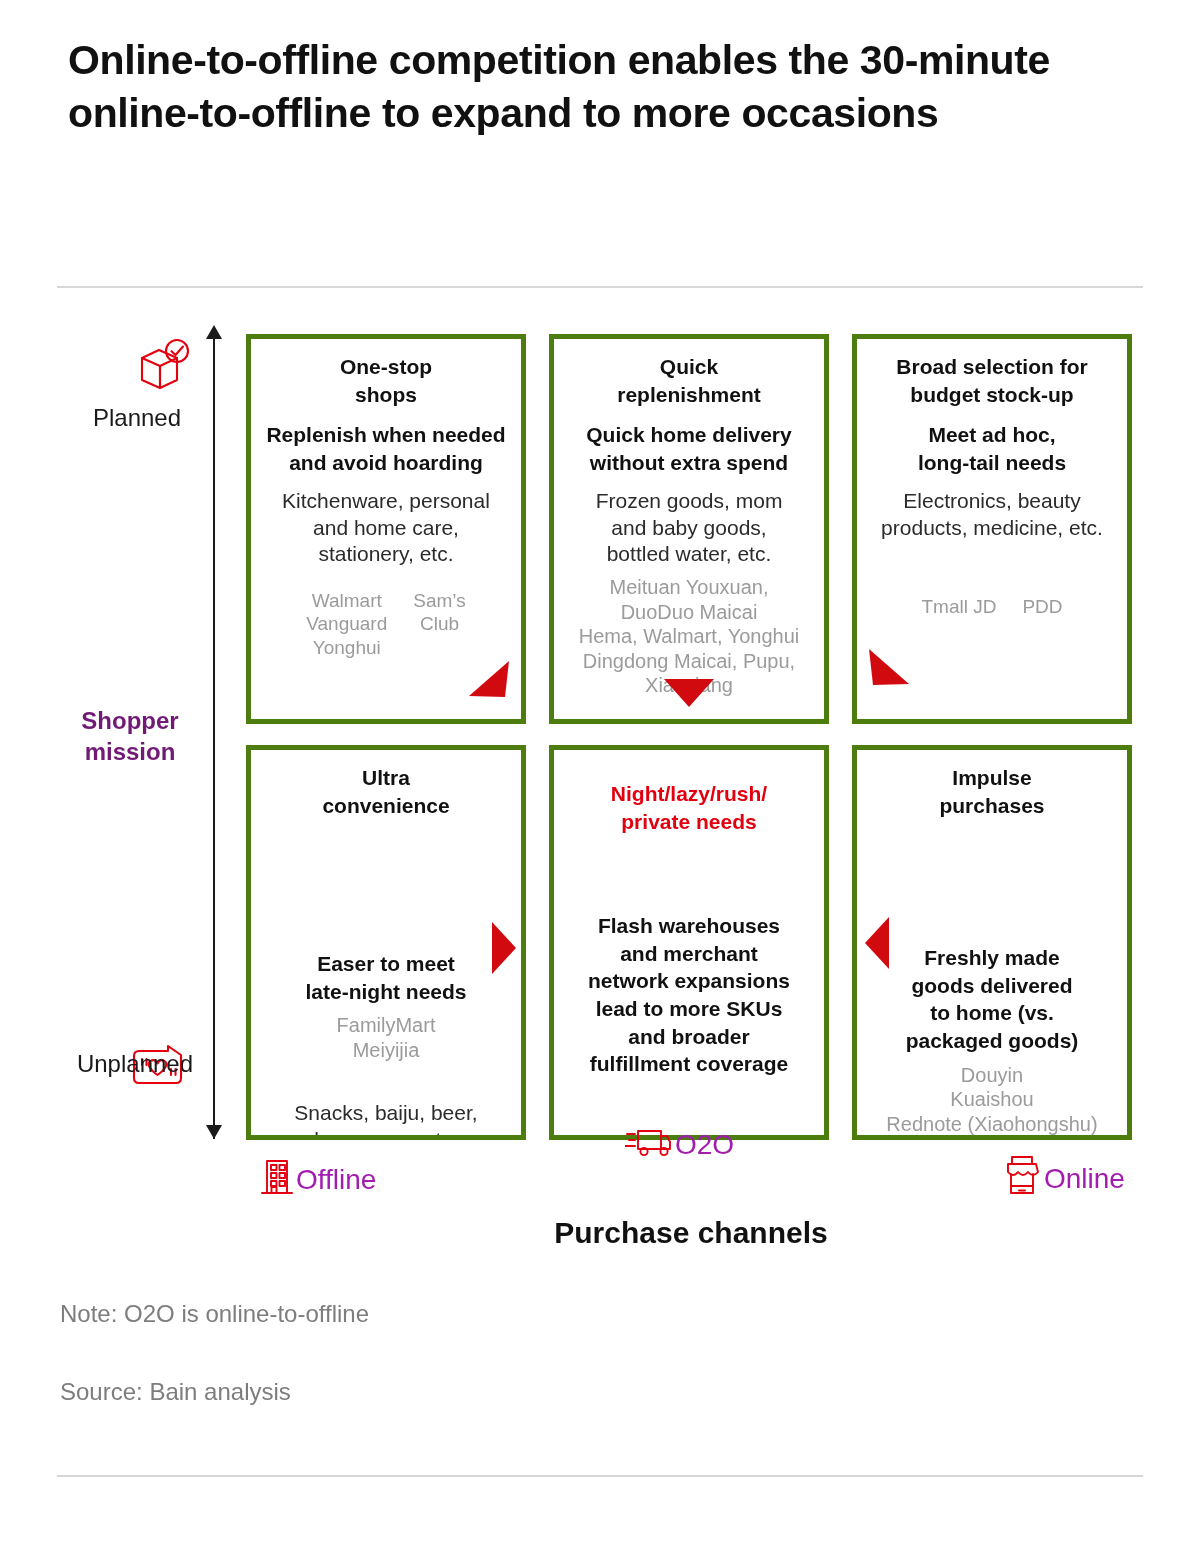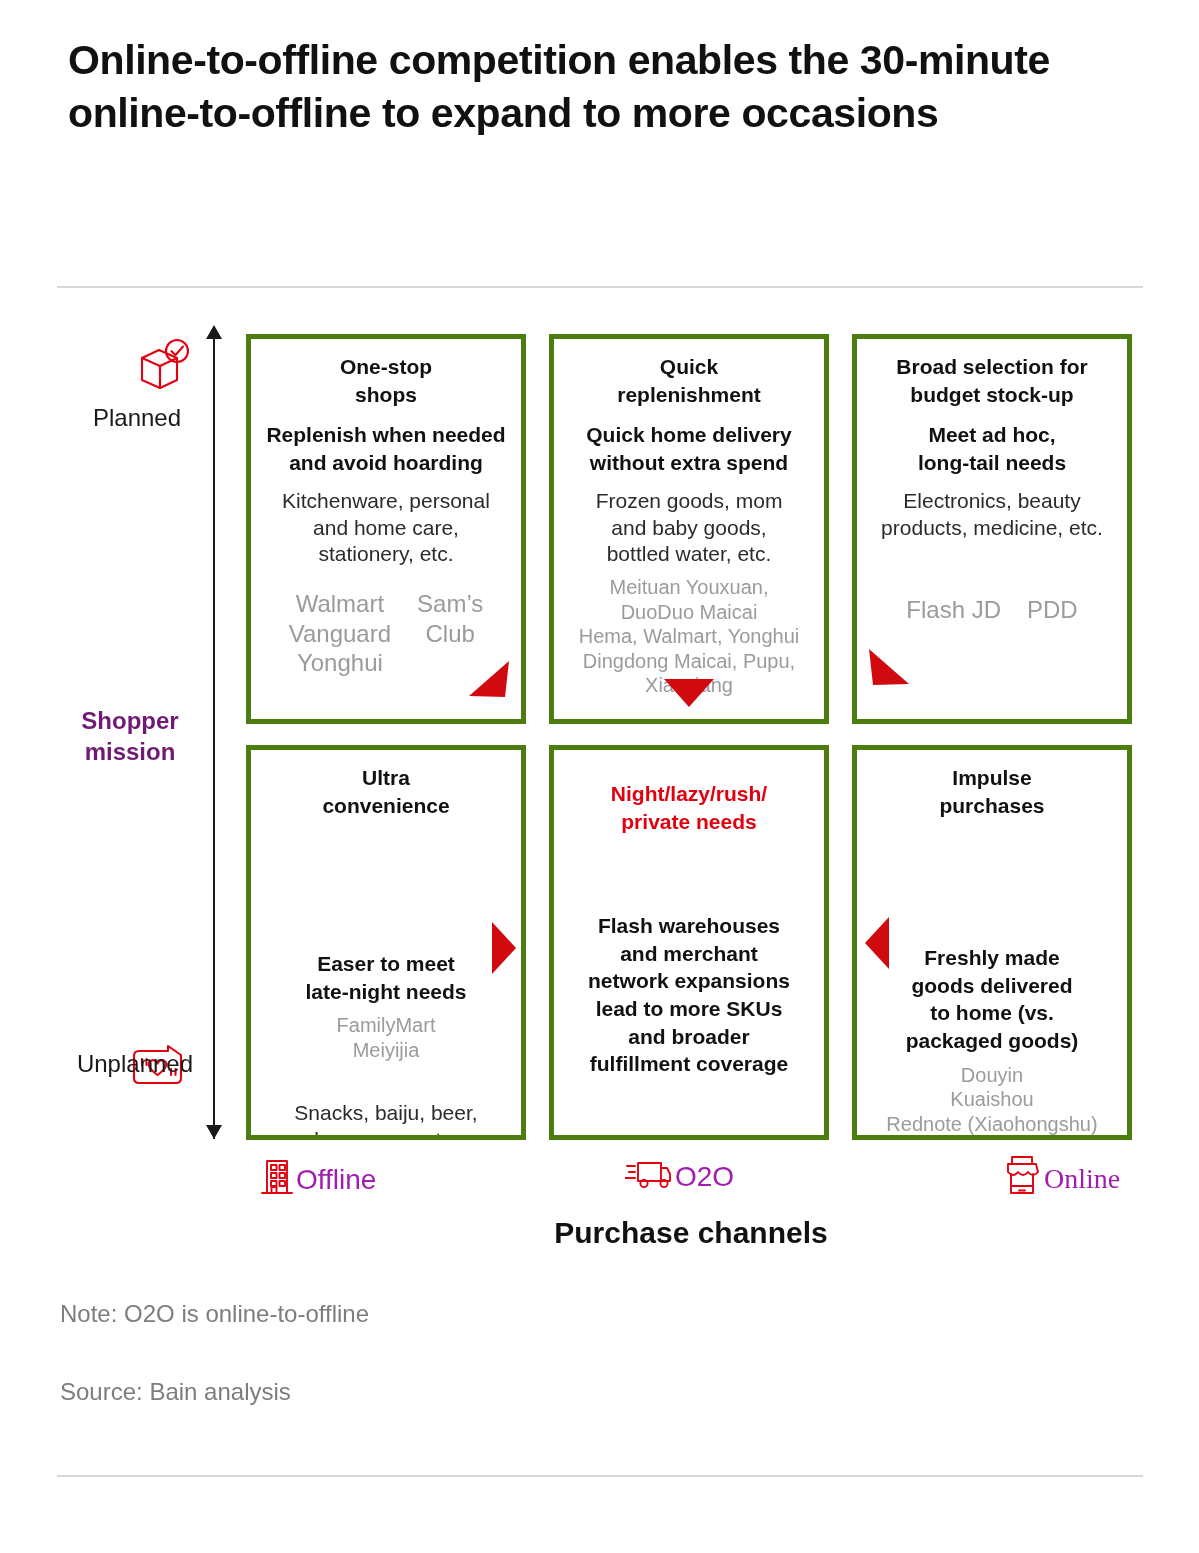--- a/index.html
+++ b/index.html
@@ -105,21 +105,21 @@
   .c-body {
     font-size: 21px; font-weight: 400; line-height: 1.25;
     text-align: center; color: #2b2b2b;
   }
   .c-brands {
     font-size: 20px; font-weight: 400; line-height: 1.23;
     text-align: center; color: #9b9b9b;
   }
   .brand-cols {
     display: flex; justify-content: center; gap: 26px;
-    font-size: 24px; line-height: 1.23; color: #9b9b9b;
+    font-size: 19px; line-height: 1.23; color: #9b9b9b;
   }
   .brand-cols > div { text-align: center; }
   .sp-8  { height: 8px; }
   .sp-12 { height: 12px; }
   .sp-16 { height: 16px; }
   .sp-22 { height: 22px; }
   .sp-38 { height: 38px; }
   .sp-54 { height: 54px; }
 
   
@@ -130,22 +130,22 @@
   .arr-r0 { right: 3px; top: 170px; }
   .arr-r2 { left: 6px;  top: 165px; }
 
   
   .chan {
     position: absolute;
     display: flex; align-items: center; gap: 0;
     font-size: 28px; color: #a21caf; white-space: nowrap;
   }
   .chan0 { left: 258px; top: 1155px; }
-  .chan1 { left: 625px; top: 1155px; }
-  .chan2 { left: 1000px; top: 1152px; font-family: Liberation Serif, serif; }
+  .chan1 { left: 625px; top: 1123px; }
+  .chan2 { left: 1000px; top: 1152px; }
   .chan-icon { display: block; }
 
   .xaxis-title {
     position: absolute; left: 246px; top: 1216px; width: 890px;
     text-align: center; font-size: 30px; font-weight: 700; color: #111111;
   }
 
   
   .foot {
     position: absolute; left: 60px;
@@ -274,21 +274,21 @@
         <div>Meet ad hoc,</div>
         <div>long-tail needs</div>
       </div>
       <div class="sp-12"></div>
       <div class="c-body">
         <div>Electronics, beauty</div>
         <div>products, medicine, etc.</div>
       </div>
       <div class="sp-54"></div>
       <div class="brand-cols">
-        <div>Flash JD</div>
+        <div>Tmall JD</div>
         <div>PDD</div>
       </div>
       <div class="arr arr-c2">
         <svg width="48" height="48" viewBox="0 0 48 48">
           <polygon points="4,4 8,40 44,39" fill="#d10a10"></polygon>
         </svg>
       </div>
     </div>
 
     <div class="cell col0 row1">

